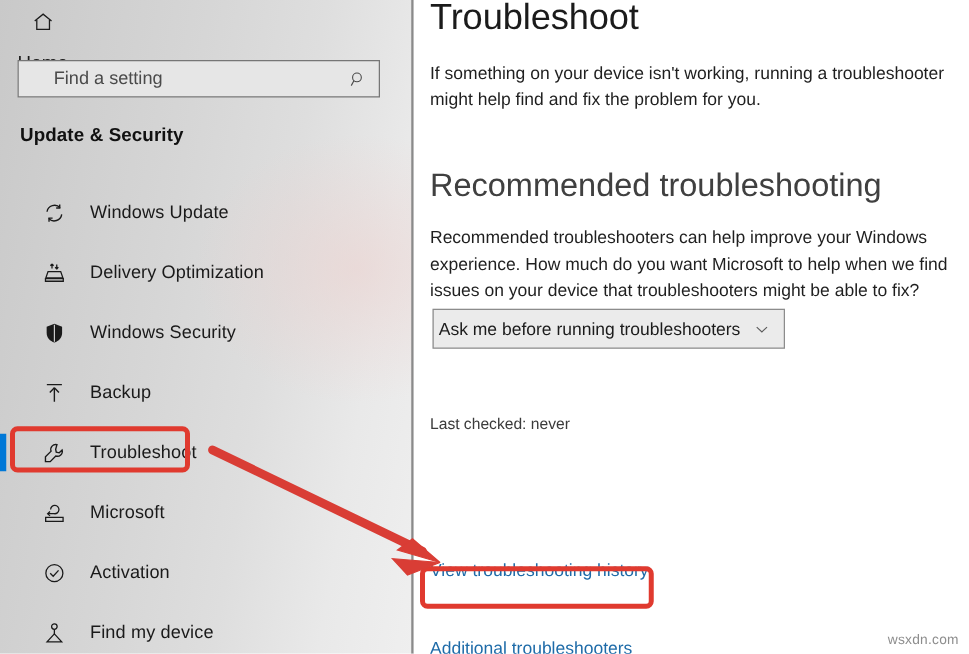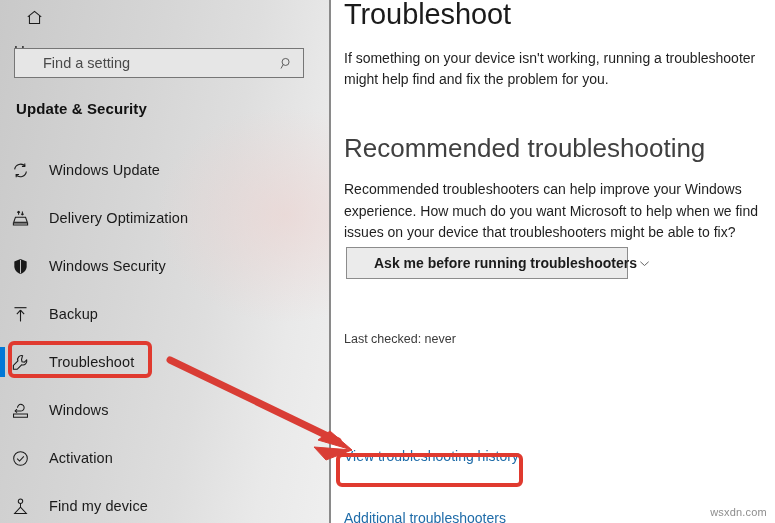--- a/index.html
+++ b/index.html
@@ -78,21 +78,21 @@
   .nav {
     position: absolute;
     left: 0; top: 146px;
     width: 330px;
   }
   .nav-item {
     position: relative;
     height: 48px;
     display: flex;
     align-items: center;
-    padding-left: 9px;
+    padding-left: 32px;
     box-sizing: border-box;
   }
   .nav-icon {
     width: 22px; height: 22px;
     display: flex; align-items: center; justify-content: center;
     flex: 0 0 22px;
   }
   .nav-label {
     margin-left: 18px;
     font-size: 14.5px;
@@ -148,26 +148,25 @@
     position: absolute;
     left: 15px; top: 247px;
     width: 282px; height: 32px;
     box-sizing: border-box;
     border: 1px solid #8c8c8c;
     background: #ebebeb;
     display: flex;
     align-items: center;
   }
   .dropdown-value {
-    margin-left: 27px;
+    margin-left: 4px;
     font-size: 14px;
     color: #1b1b1b;
     flex: 1;
     white-space: nowrap;
-    font-weight: bold;
   }
   .dropdown-chevron {
     margin-right: 10px;
     display: flex; align-items: center;
   }
   .status-main {
     position: absolute;
     left: 13px; top: 305px;
     font-size: 14px;
     color: #1f1f1f;
@@ -309,21 +308,21 @@
       </div>
 
       <div class="nav-item">
         <span class="nav-icon">
           <svg width="19" height="19" viewBox="0 0 24 24" fill="none" stroke="#1a1a1a" stroke-width="1.3">
             <path d="M8.2 8.4a4.2 4.2 0 1 1 3.6 4.2H5.6"></path>
             <path d="M7.6 10.4 5.2 12.6l2.4 2.2"></path>
             <path d="M3.2 16.4h17.6v4H3.2z"></path>
           </svg>
         </span>
-        <span class="nav-label">Windows</span>
+        <span class="nav-label">Microsoft</span>
       </div>
 
       <div class="nav-item">
         <span class="nav-icon">
           <svg width="19" height="19" viewBox="0 0 24 24" fill="none" stroke="#1a1a1a" stroke-width="1.3">
             <circle cx="12" cy="12" r="8.6"></circle>
             <path d="M7.8 12.2l3 3 5.4-6"></path>
           </svg>
         </span>
         <span class="nav-label">Activation</span>

